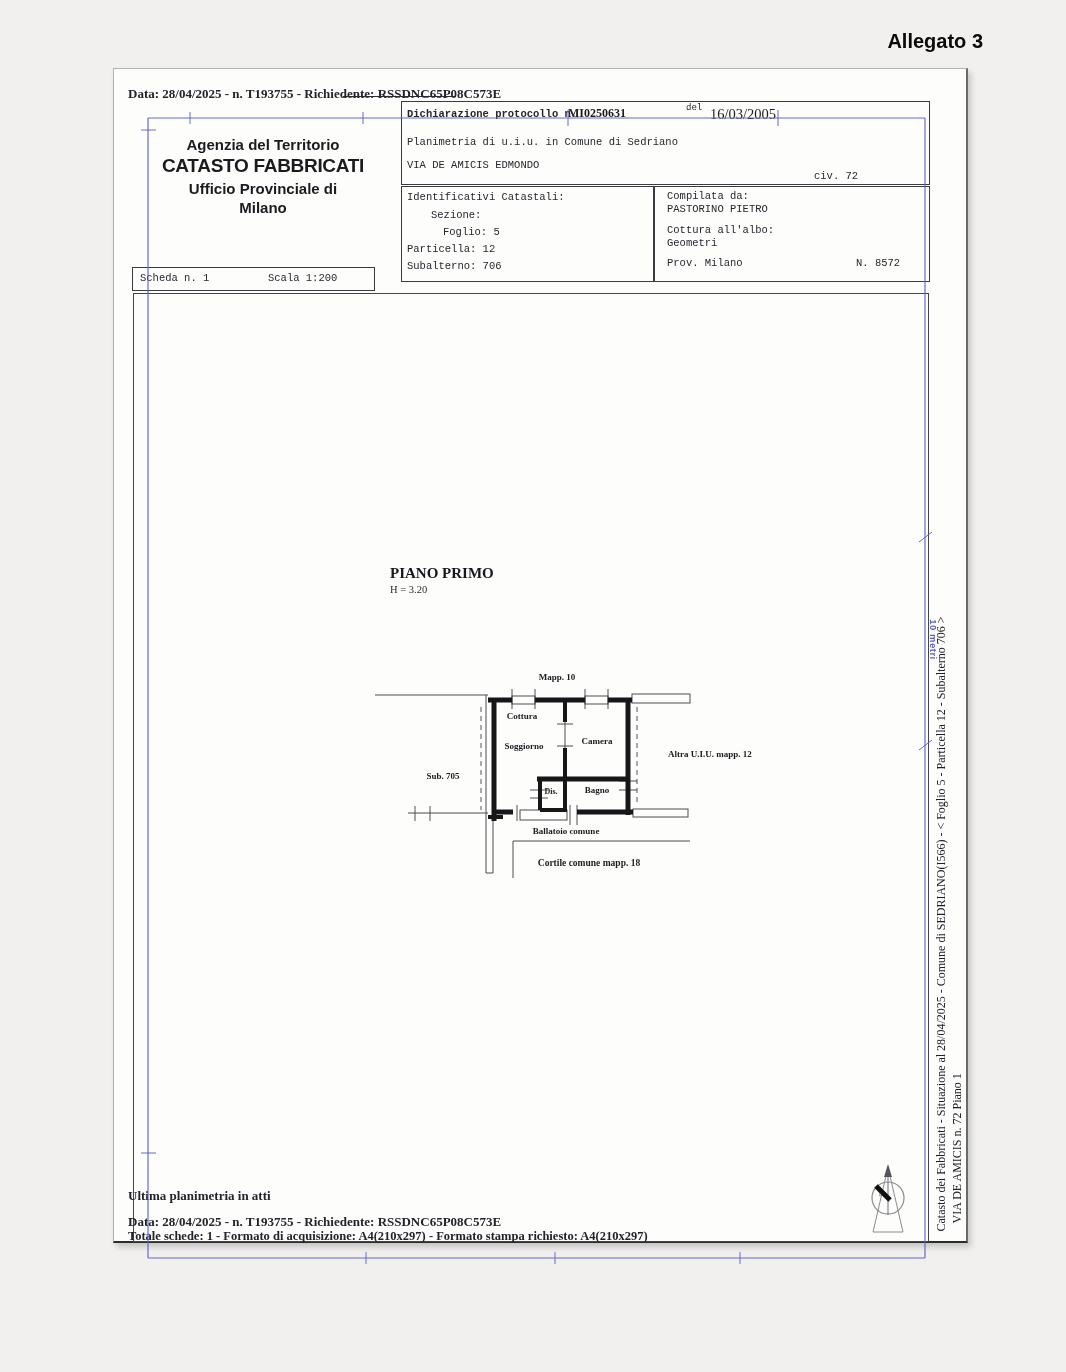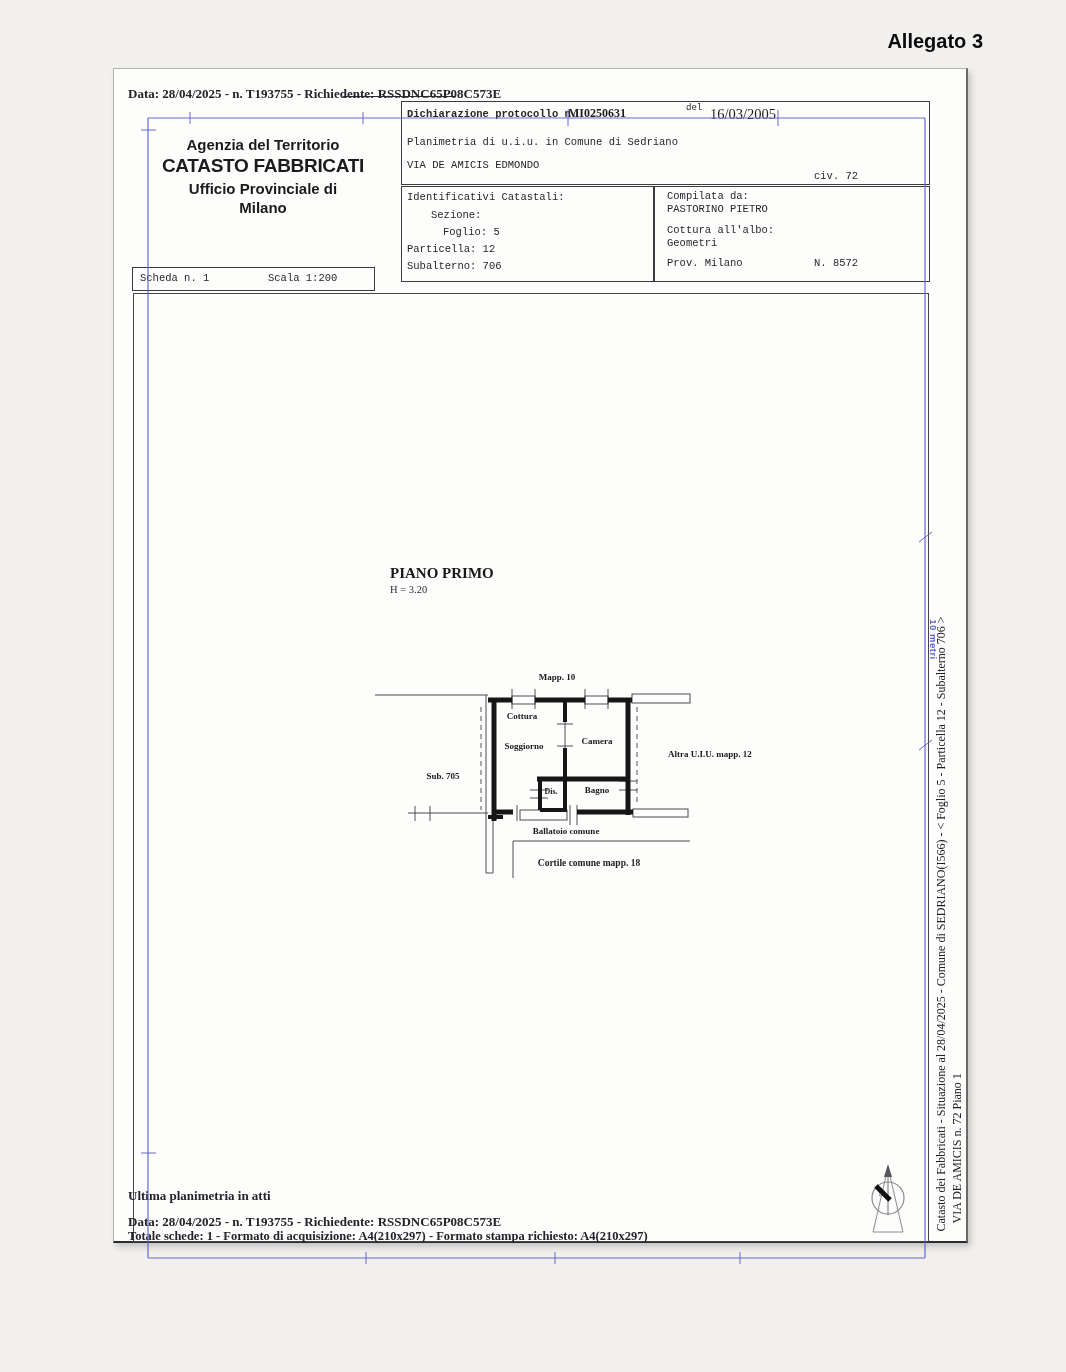--- a/index.html
+++ b/index.html
@@ -67,21 +67,21 @@
   <div class="abs mono" style="left:443px; top:226px;">Foglio: 5</div>
   <div class="abs mono" style="left:407px; top:243px;">Particella: 12</div>
   <div class="abs mono" style="left:407px; top:260px;">Subalterno: 706</div>
 
   <div class="abs blackbox" style="left:654px; top:186px; width:276px; height:96px;"></div>
   <div class="abs mono" style="left:667px; top:190px;">Compilata da:</div>
   <div class="abs mono" style="left:667px; top:203px;">PASTORINO PIETRO</div>
   <div class="abs mono" style="left:667px; top:224px;">Cottura all'albo:</div>
   <div class="abs mono" style="left:667px; top:237px;">Geometri</div>
   <div class="abs mono" style="left:667px; top:257px;">Prov. Milano</div>
-  <div class="abs mono" style="left:814px; top:257px;">N. 8572</div>
+  <div class="abs mono" style="left:856px; top:257px;">N. 8572</div>
 
   <div class="abs blackbox" style="left:132px; top:267px; width:243px; height:24px;"></div>
   <div class="abs mono" style="left:140px; top:272px;">Scheda n. 1</div>
   <div class="abs mono" style="left:268px; top:272px;">Scala 1:200</div>
 
   <div class="abs blackbox" style="left:133px; top:293px; width:796px; height:949px; border-color:#45454b;"></div>
 
   <div class="abs plan-title" style="left:390px; top:565px;">PIANO PRIMO</div>
   <div class="abs plan-h" style="left:390px; top:584px;">H = 3.20</div>
 

